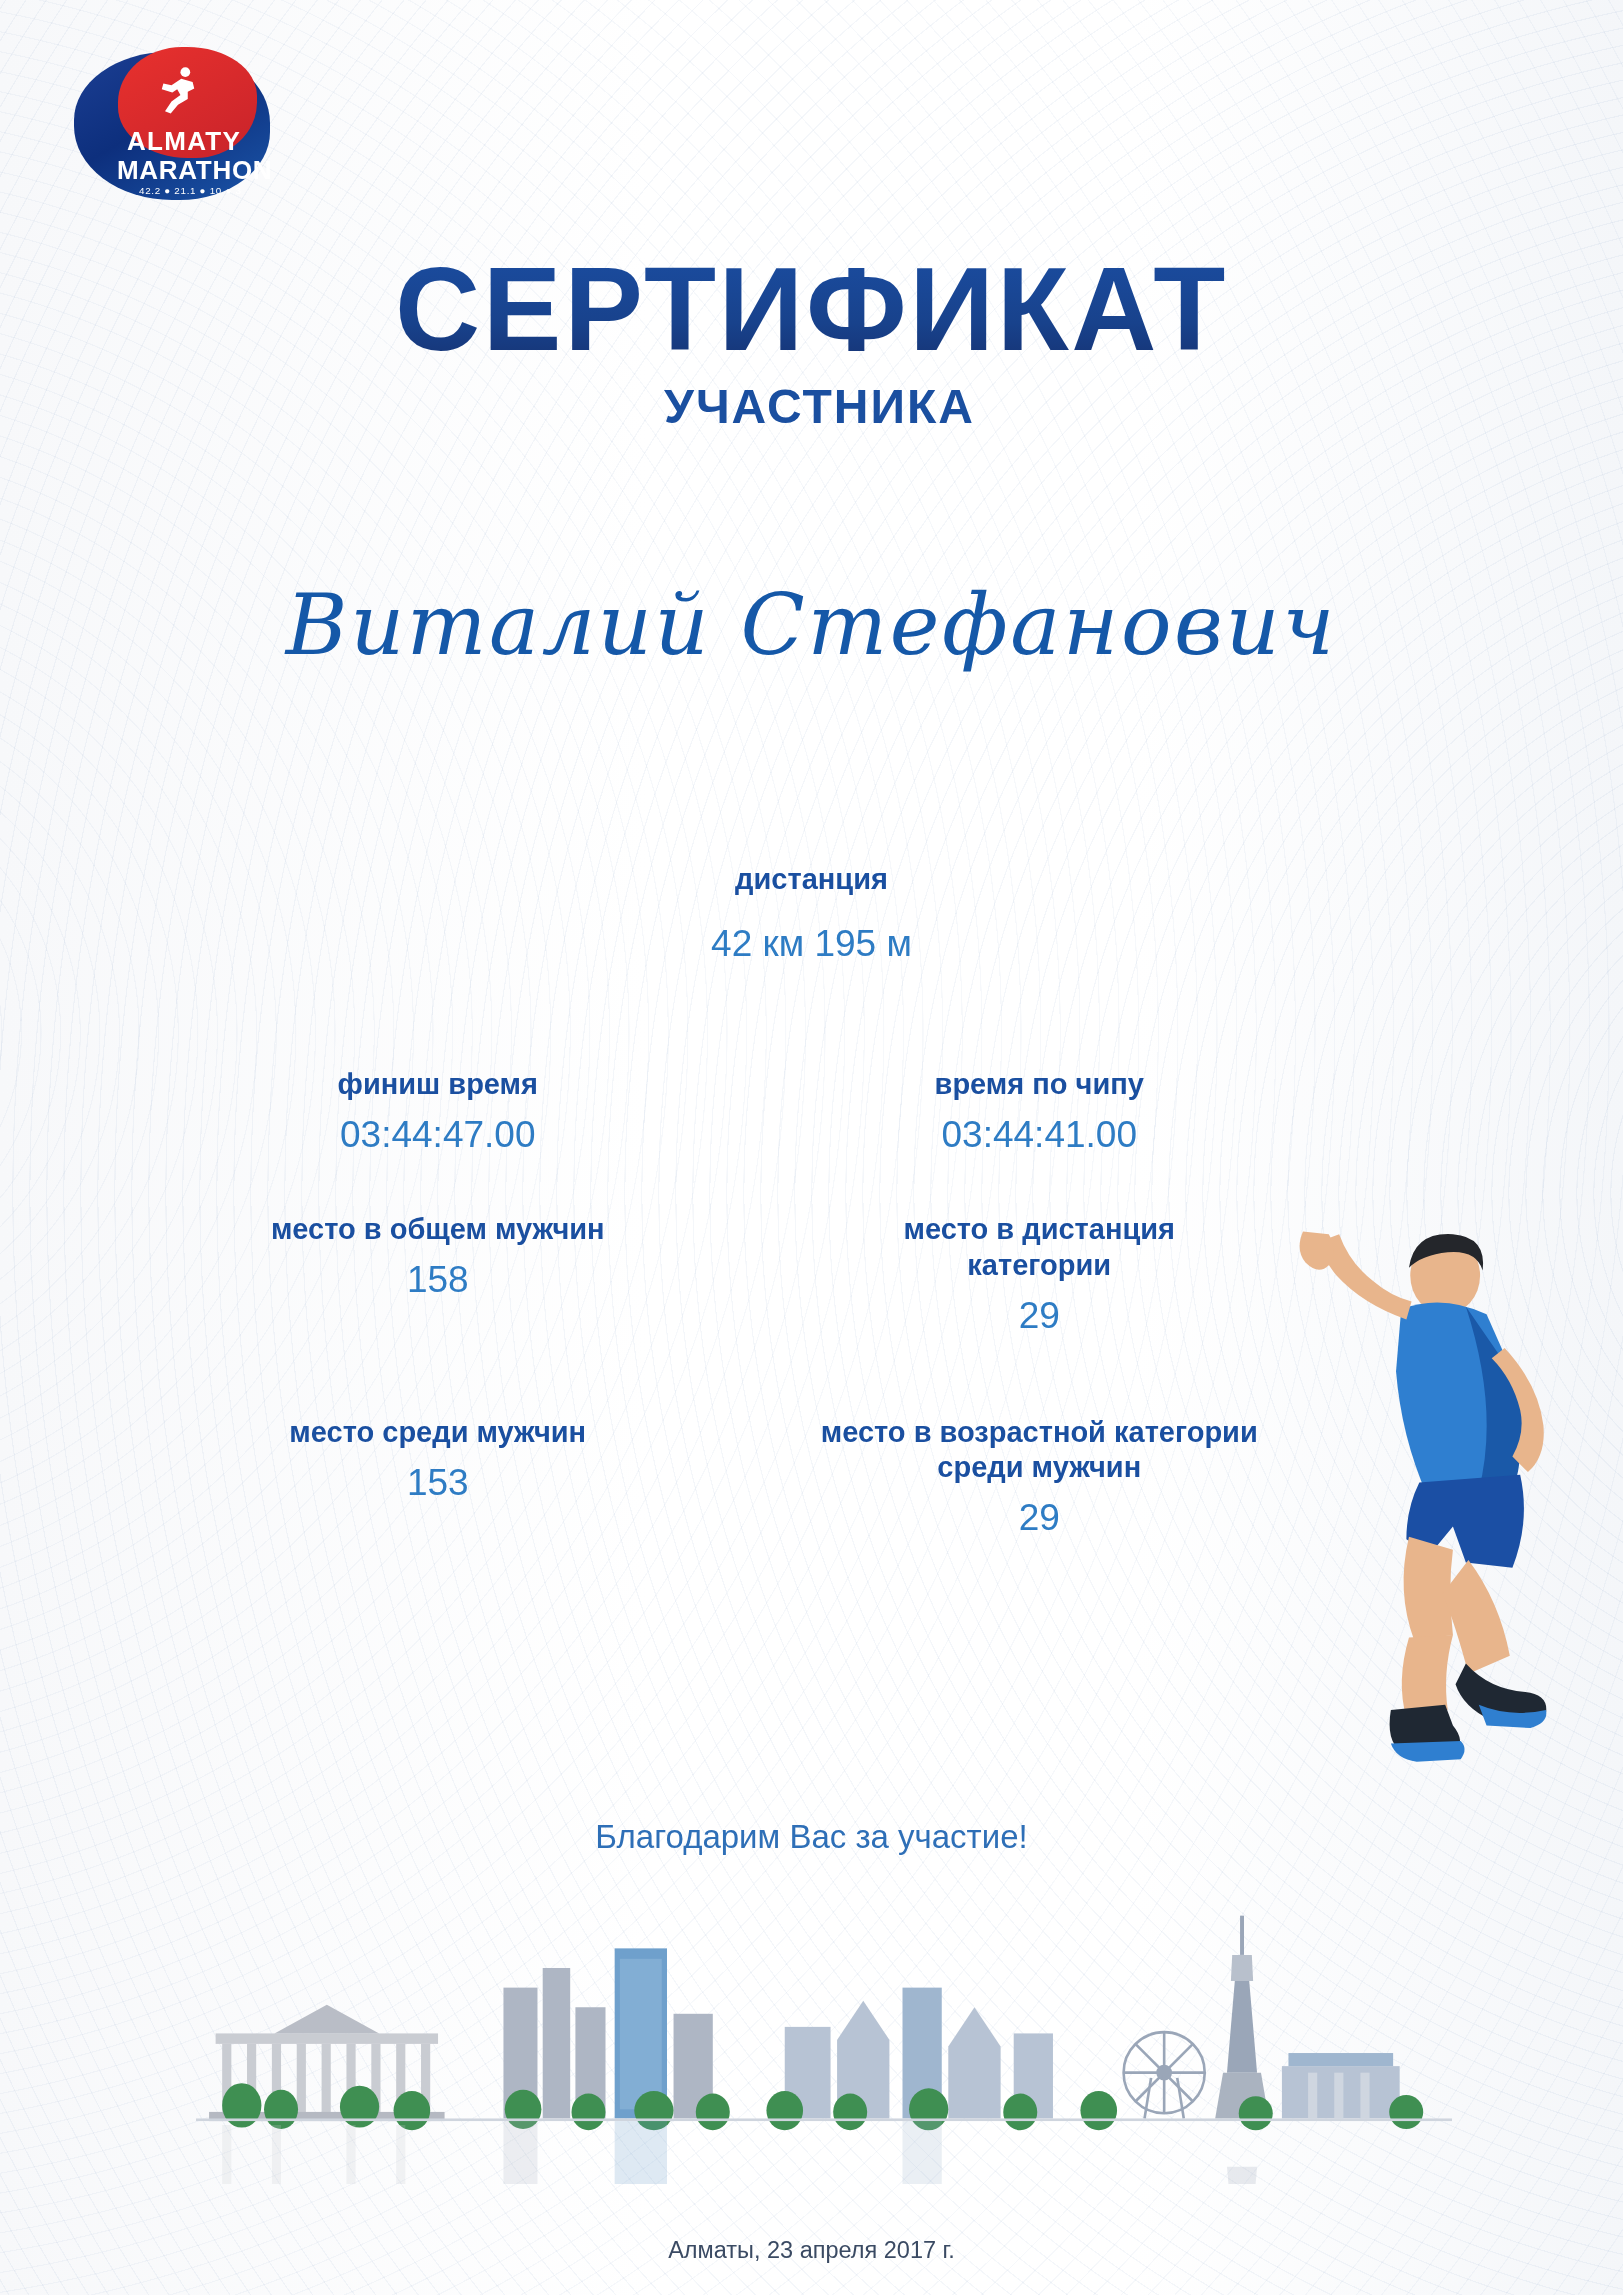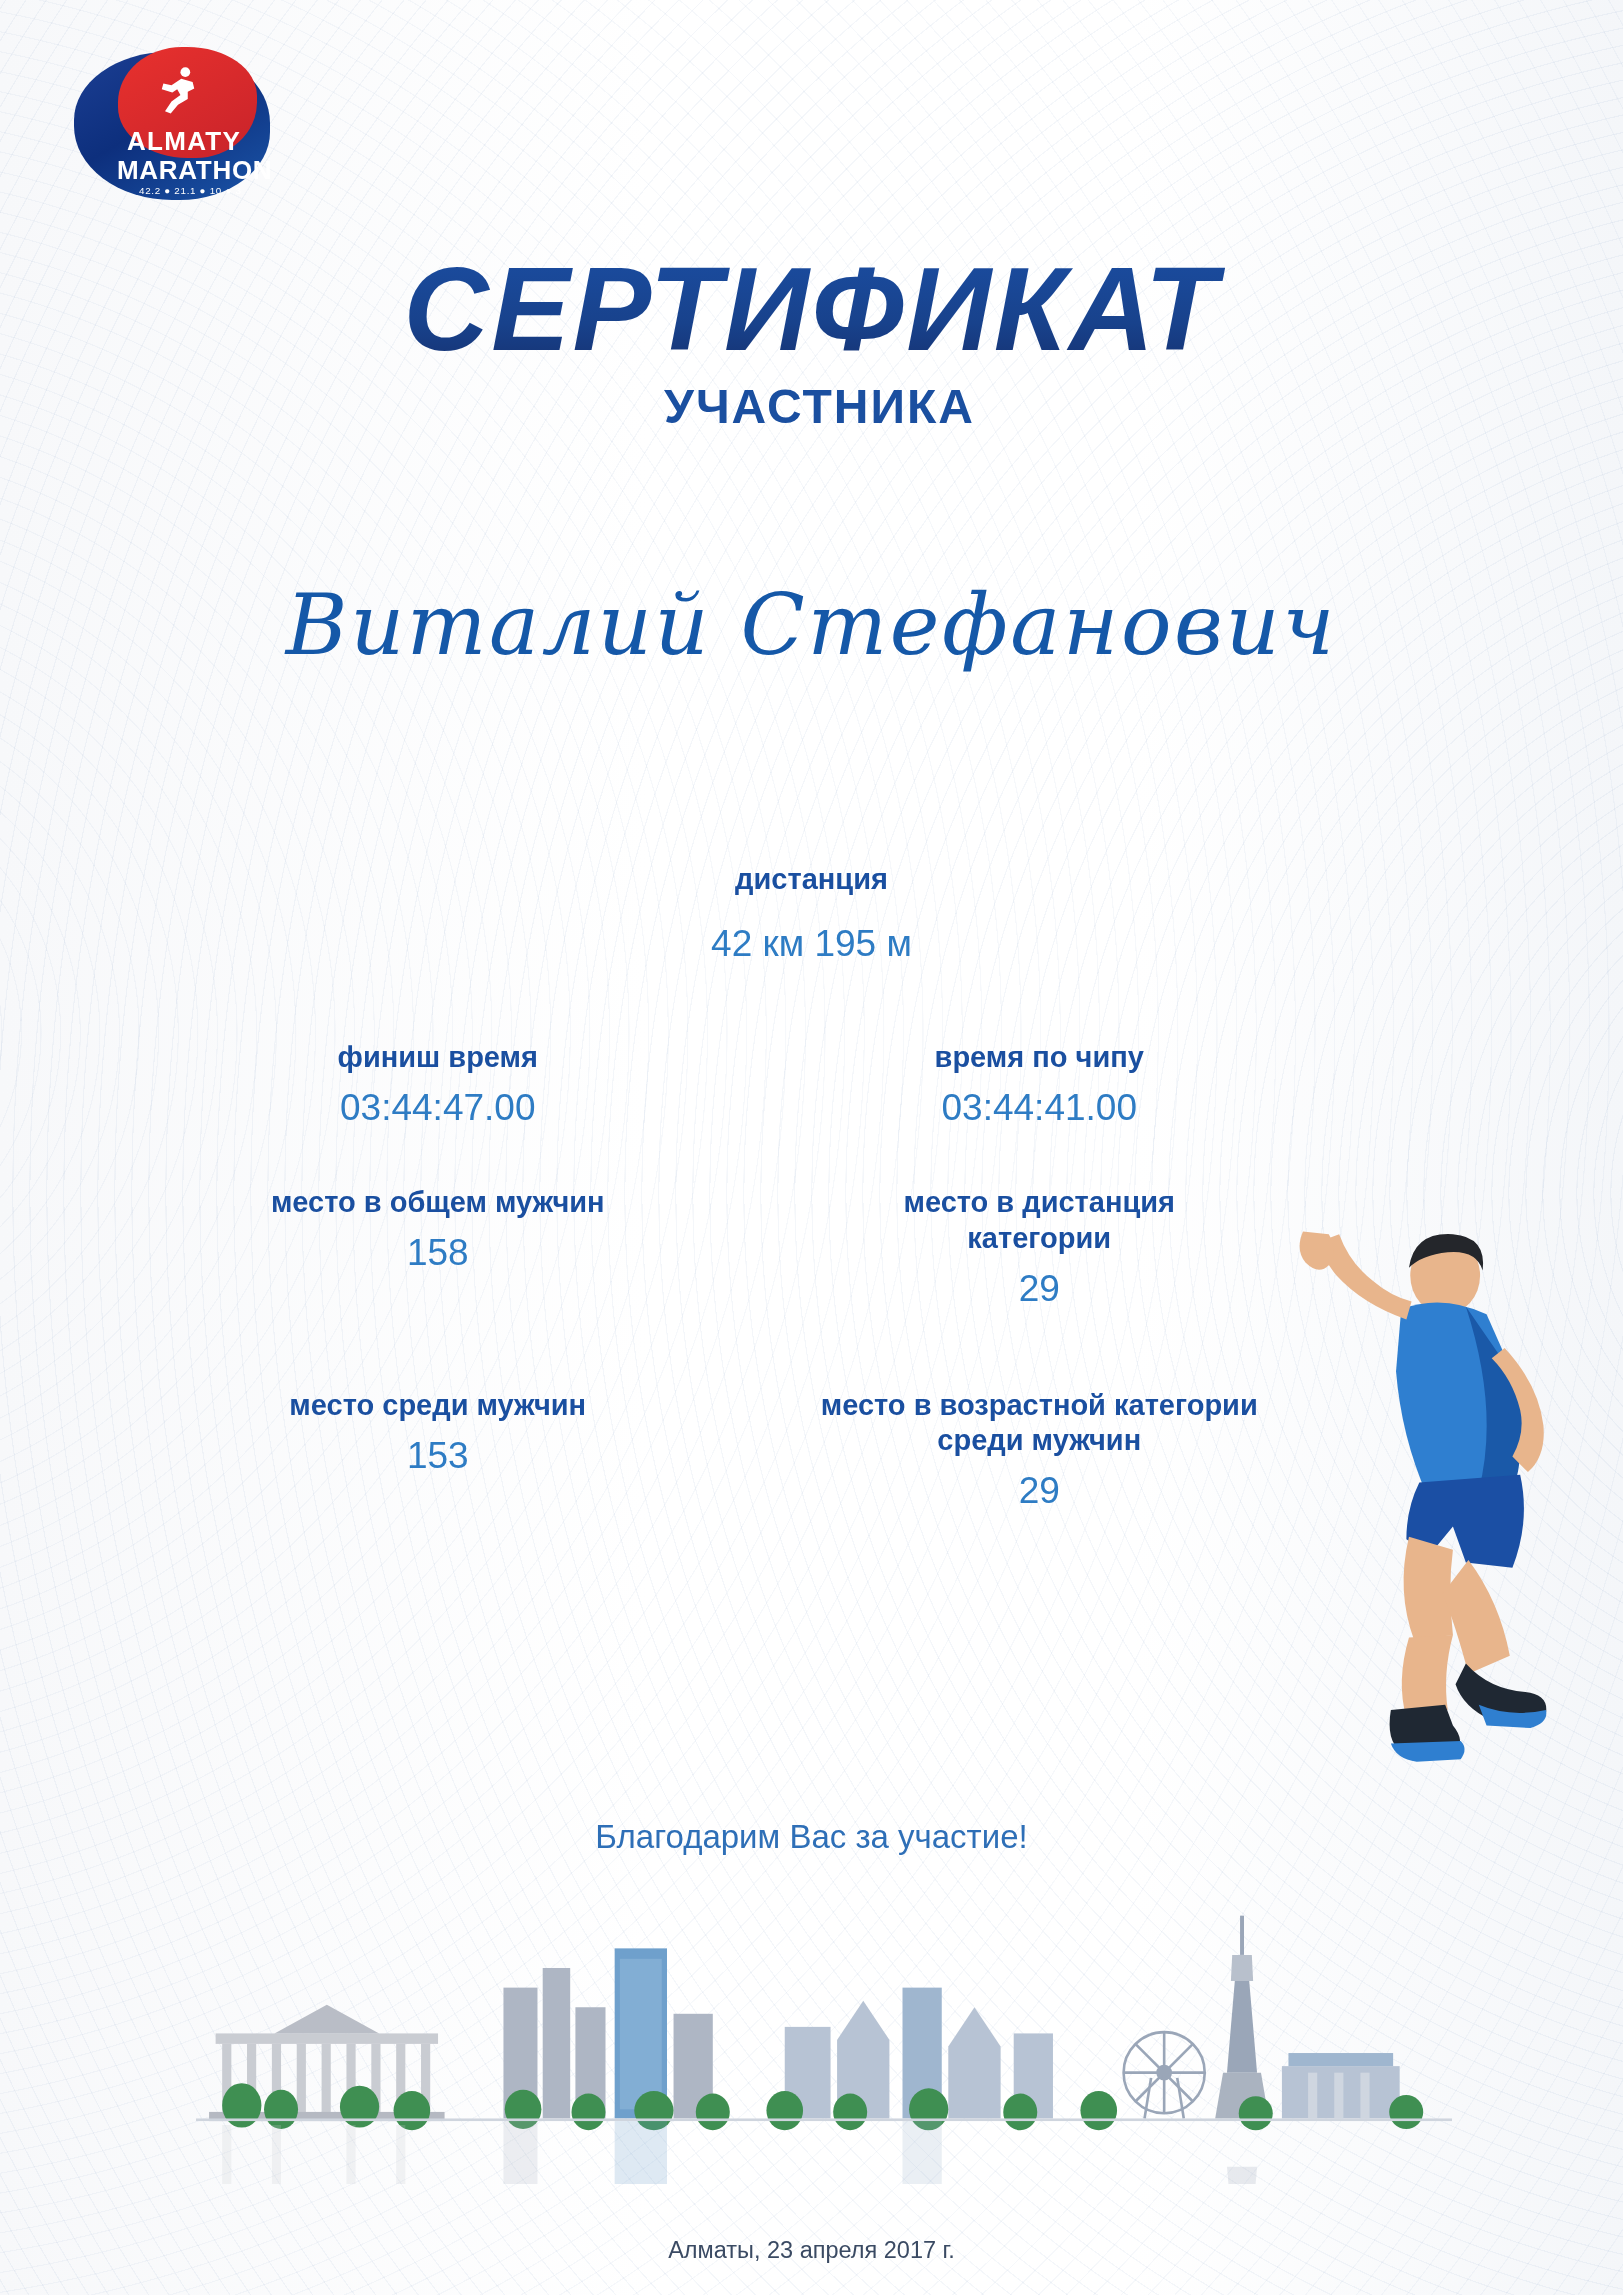--- a/index.html
+++ b/index.html
@@ -107,21 +107,20 @@
     top: 241px;
     text-align: center;
     font-size: 118px;
     font-weight: bold;
     letter-spacing: 2.6px;
     color: #1a4fa0;
     font-family: "Liberation Sans", sans-serif;
     background: linear-gradient(180deg, #1b4ea3 0%, #18428c 60%, #152f6e 100%);
     -webkit-background-clip: text;
     background-clip: text;
-    font-style: italic;
     -webkit-text-fill-color: transparent;
   }
   .title-sub {
     position: absolute;
     left: 16px; right: 0;
     top: 379px;
     text-align: center;
     font-size: 48px;
     font-weight: bold;
     letter-spacing: 2px;
@@ -187,20 +186,21 @@
   }
   .stat-cell {
     width: 50%;
     text-align: center;
   }
   .stat-label {
     font-size: 29px;
     font-weight: bold;
     color: #1a4fa0;
     line-height: 1.22;
+    margin-top: 27px;
   }
   .stat-value {
     font-size: 37px;
     color: #2e7cc4;
     margin-top: 11.8px;
   }
   .stat-row.tight { margin-bottom: 78px; }
 
   
   .thanks {

